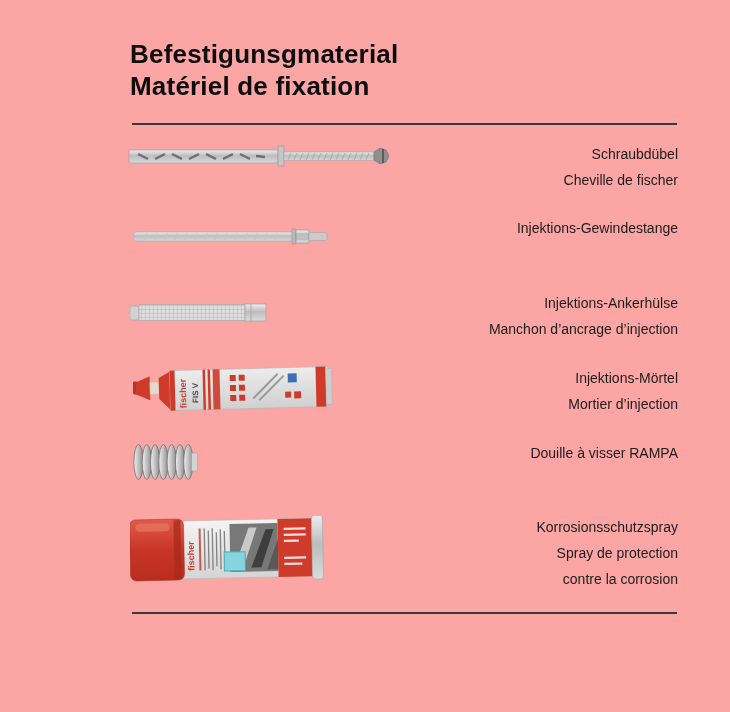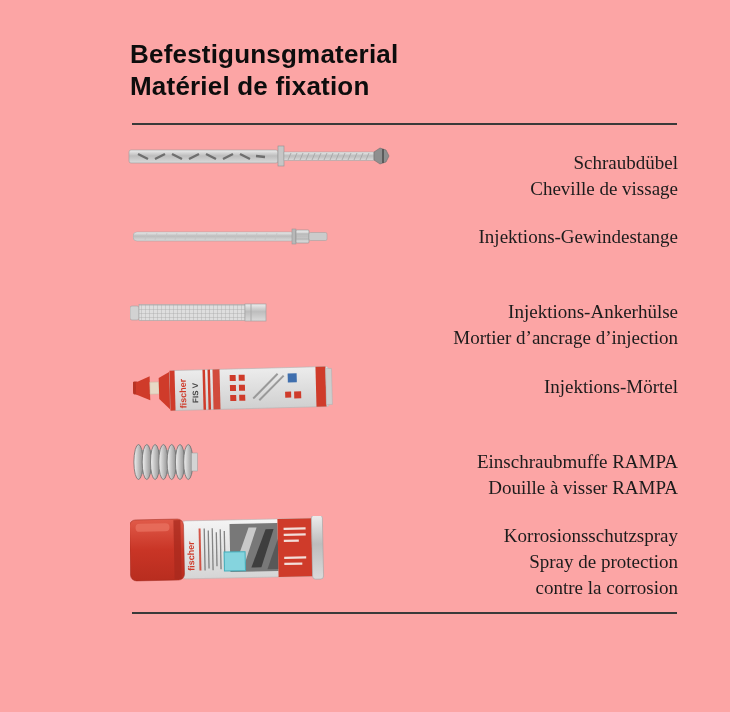--- a/index.html
+++ b/index.html
@@ -7,21 +7,21 @@
     position:relative;width:730px;height:712px;background:#fca5a5;overflow:hidden;
     font-family:"Liberation Sans","DejaVu Sans",sans-serif;color:#1a1a1a;
   }
   .content{position:absolute;left:130px;top:0;width:548px;height:712px;}
   .title{position:absolute;left:0;top:38px;font-size:26px;line-height:32px;font-weight:bold;color:#0d0d0d;letter-spacing:0.2px;}
   .rule{position:absolute;left:2px;width:545px;height:2px;background:#3a3a3a;}
   .rule.top{top:123px;}
   .rule.bottom{top:612px;}
   .row{position:absolute;left:0;width:100%;}
   .product{position:absolute;}
-  .labels{position:absolute;right:0;top:9px;text-align:right;font-size:19px;line-height:26px;color:#1c1c1c;font-family:Liberation Serif, serif;}
+  .labels{position:absolute;right:0;top:0;text-align:right;font-size:14px;line-height:26px;color:#1c1c1c;}
   svg{display:block;}
   svg text{font-family:"Liberation Sans","DejaVu Sans",sans-serif;}
 </style>
 </head>
 <body>
 
 <div class="page">
 
   <svg width="0" height="0" style="position:absolute" aria-hidden="true">
     <defs>
@@ -69,21 +69,21 @@
           <path d="M10 11l10 5 M27 16l10 -5 M44 11l10 5 M61 16l10 -5 M78 11l10 5 M95 16l10 -5 M112 11l10 5 M128 13l9 1" stroke="#5f5f5f" stroke-width="2.4" opacity="0.85" fill="none"></path>
           <rect x="150" y="3" width="6" height="20" fill="#c6c6c6" stroke="#8f8f8f" stroke-width="0.6"></rect>
           <rect x="156" y="9" width="90" height="8.5" fill="url(#g-metal)" stroke="#9b9b9b" stroke-width="0.5"></rect>
           <path d="M160 17l3 -7 m3 7 l3 -7 m3 7 l3 -7 m3 7 l3 -7 m3 7 l3 -7 m3 7 l3 -7 m3 7 l3 -7 m3 7 l3 -7 m3 7 l3 -7 m3 7 l3 -7 m3 7 l3 -7 m3 7 l3 -7 m3 7 l3 -7 m3 7 l3 -7" stroke="#a6a6a6" stroke-width="0.9" fill="none"></path>
           <polygon points="246,9 252,5 258,7 261,13 258,19 252,21 246,17" fill="#8f8f8f" stroke="#6e6e6e" stroke-width="0.6"></polygon>
           <line x1="255" y1="6" x2="255" y2="20" stroke="#4f4f4f" stroke-width="1.6"></line>
         </svg>
       </div>
       <div class="labels">
         <div>Schraubdübel</div>
-        <div>Cheville de vissage</div>
+        <div>Cheville de fischer</div>
       </div>
     </div>
 
     <div class="row" style="top:215px;">
       <div class="product" style="left:3px;top:11px;">
         <svg width="196" height="20" viewBox="0 0 196 20">
           <rect x="0" y="6" width="162" height="9" rx="4" fill="url(#g-metal)" stroke="#a3a3a3" stroke-width="0.5"></rect>
           <path d="M12 14l2 -7 m8 7 l2 -7 m8 7 l2 -7 m8 7 l2 -7 m8 7 l2 -7 m8 7 l2 -7 m8 7 l2 -7 m8 7 l2 -7 m8 7 l2 -7 m8 7 l2 -7 m8 7 l2 -7 m8 7 l2 -7 m8 7 l2 -7 m8 7 l2 -7" stroke="#c4c4c4" stroke-width="0.8" fill="none"></path>
           <rect x="159" y="3" width="4" height="15" fill="#b8b8b8" stroke="#8f8f8f" stroke-width="0.5"></rect>
           <rect x="163" y="4" width="13" height="13" rx="1" fill="url(#g-metal)" stroke="#8f8f8f" stroke-width="0.6"></rect>
@@ -102,21 +102,21 @@
         <svg width="137" height="22" viewBox="0 0 137 22">
           <rect x="0" y="5" width="9" height="14" rx="2" fill="#d2d2d2" stroke="#a3a3a3" stroke-width="0.6"></rect>
           <rect x="9" y="3.5" width="106" height="16" fill="#dedede" stroke="#a3a3a3" stroke-width="0.6"></rect>
           <rect x="9" y="3.5" width="106" height="16" fill="url(#mesh)"></rect>
           <rect x="115" y="3" width="21" height="17" fill="url(#g-metal)" stroke="#9a9a9a" stroke-width="0.6"></rect>
           <line x1="121" y1="3" x2="121" y2="20" stroke="#aaaaaa" stroke-width="1"></line>
         </svg>
       </div>
       <div class="labels">
         <div>Injektions-Ankerhülse</div>
-        <div>Mortier d’ancrage d’injection</div>
+        <div>Manchon d’ancrage d’injection</div>
       </div>
     </div>
 
     <div class="row" style="top:365px;">
       <div class="product" style="left:3px;top:-2px;">
         <svg width="203" height="52" viewBox="0 0 203 52">
           <g transform="rotate(-1.5 100 26)">
             <rect x="0" y="16" width="5" height="13" rx="1.5" fill="#b83425"></rect>
             <polygon points="3,17 17,11 17,35 3,29" fill="#cf3b2a"></polygon>
             <rect x="17" y="17" width="9" height="12" fill="#e7d9c6" stroke="#c9b9a4" stroke-width="0.5"></rect>
@@ -140,39 +140,39 @@
             <rect x="155" y="12" width="9" height="9" fill="#3f6fae"></rect>
             <rect x="152" y="30" width="6" height="6" fill="#cf3b2a"></rect>
             <rect x="161" y="30" width="7" height="7" fill="#cf3b2a"></rect>
             <rect x="183" y="6" width="10" height="40" fill="#cf3b2a"></rect>
             <rect x="193" y="8" width="6" height="36" fill="#cdcdcd" stroke="#adadad" stroke-width="0.5"></rect>
           </g>
         </svg>
       </div>
       <div class="labels">
         <div>Injektions-Mörtel</div>
+        <div>Mortier d’injection</div>
       </div>
     </div>
 
     <div class="row" style="top:440px;">
       <div class="product" style="left:2px;top:1px;">
         <svg width="66" height="42" viewBox="0 0 66 42">
           <rect x="3" y="9" width="57" height="24" fill="#b2b2b2"></rect>
           <ellipse cx="6.5" cy="21" rx="4.6" ry="17.5" fill="url(#g-coil)" stroke="#6f6f6f" stroke-width="0.8"></ellipse>
           <ellipse cx="14.8" cy="21" rx="4.6" ry="17.5" fill="url(#g-coil)" stroke="#6f6f6f" stroke-width="0.8"></ellipse>
           <ellipse cx="23.1" cy="21" rx="4.6" ry="17.5" fill="url(#g-coil)" stroke="#6f6f6f" stroke-width="0.8"></ellipse>
           <ellipse cx="31.4" cy="21" rx="4.6" ry="17.5" fill="url(#g-coil)" stroke="#6f6f6f" stroke-width="0.8"></ellipse>
           <ellipse cx="39.7" cy="21" rx="4.6" ry="17.5" fill="url(#g-coil)" stroke="#6f6f6f" stroke-width="0.8"></ellipse>
           <ellipse cx="48" cy="21" rx="4.6" ry="17.5" fill="url(#g-coil)" stroke="#6f6f6f" stroke-width="0.8"></ellipse>
           <ellipse cx="56.3" cy="21" rx="4.6" ry="17.5" fill="url(#g-coil)" stroke="#6f6f6f" stroke-width="0.8"></ellipse>
           <rect x="59.5" y="12" width="6" height="18" fill="#d4d4d4" stroke="#999999" stroke-width="0.5"></rect>
         </svg>
       </div>
       <div class="labels">
-        <div>Einschraubmuffe RAMPA</div>
         <div>Douille à visser RAMPA</div>
       </div>
     </div>
 
     <div class="row" style="top:514px;">
       <div class="product" style="left:0;top:2px;">
         <svg width="197" height="66" viewBox="0 0 197 66">
           <g transform="rotate(-1.2 98 33)">
             <rect x="52" y="4" width="132" height="58" rx="4" fill="url(#g-can)" stroke="#b8b8b8" stroke-width="0.6"></rect>
             <rect x="0" y="2" width="54" height="61" rx="6" fill="url(#g-red)" stroke="#9e2a1e" stroke-width="0.5"></rect>

